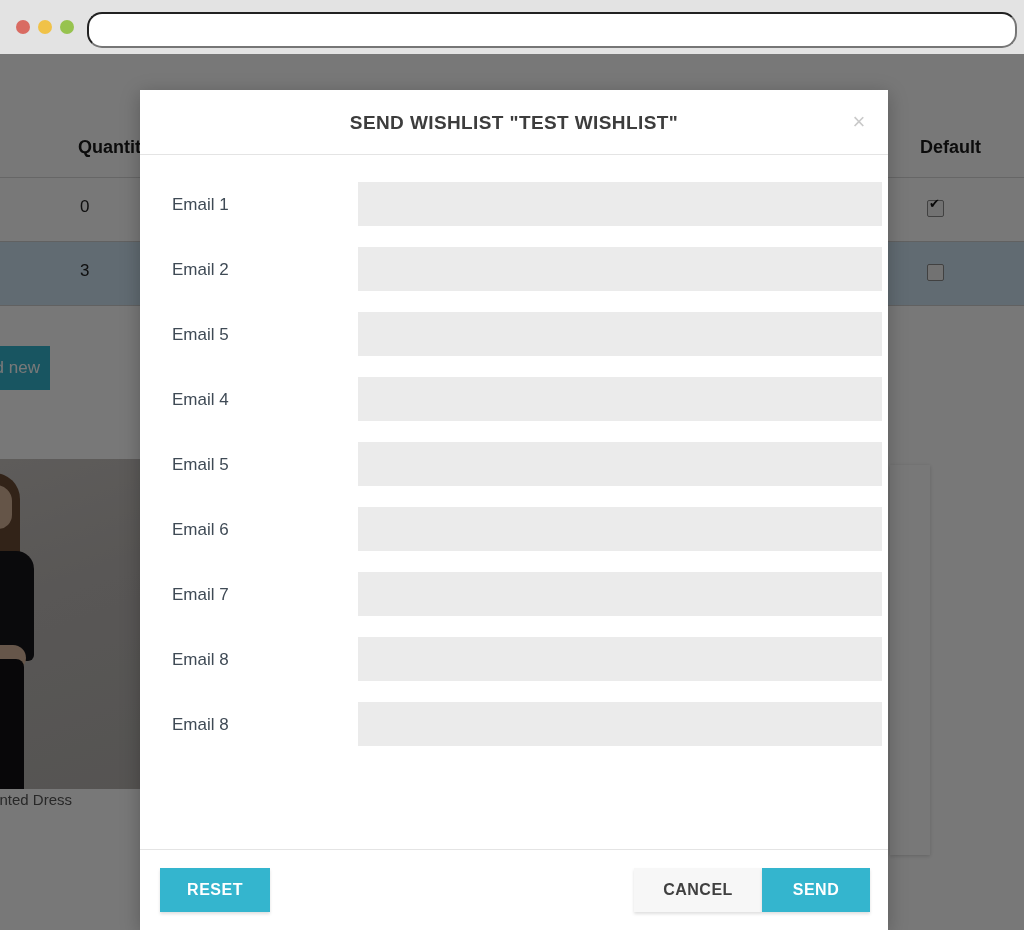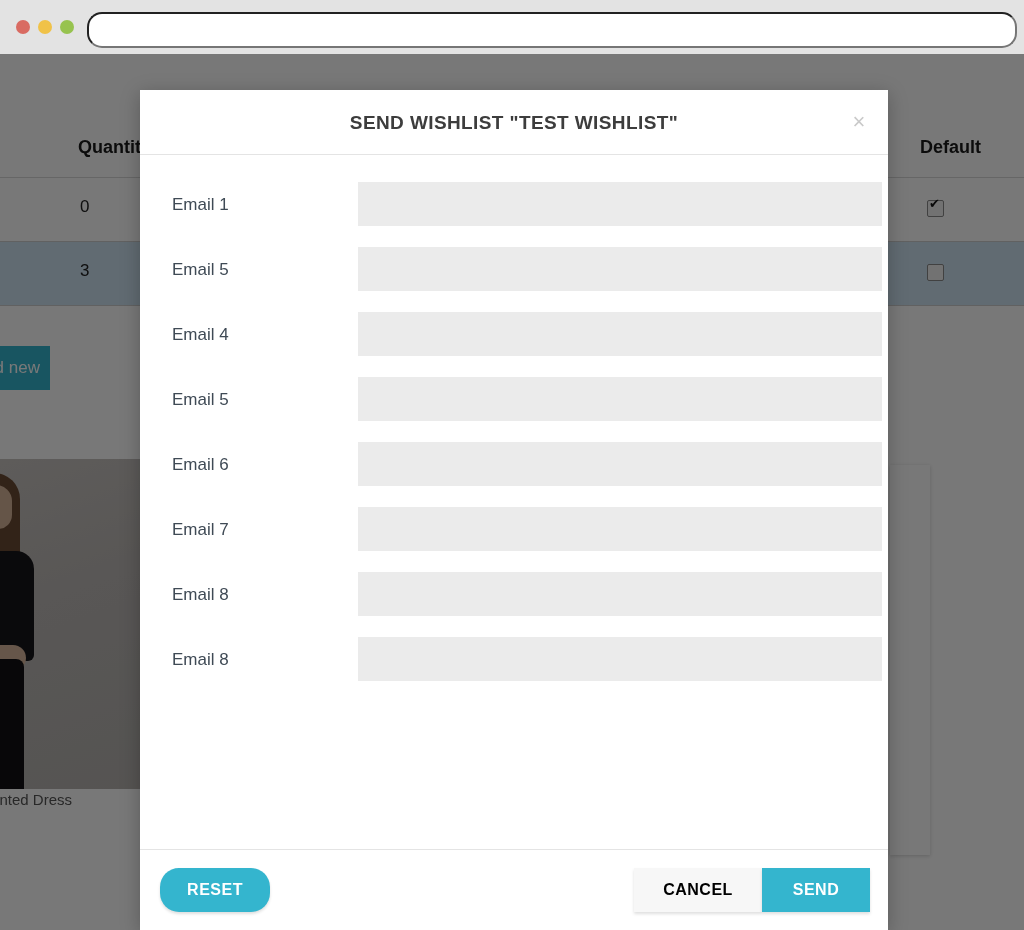--- a/index.html
+++ b/index.html
@@ -315,27 +315,26 @@
     letter-spacing: 0.5px;
     cursor: pointer;
     box-sizing: border-box;
   }
   .btn-reset {
     left: 20px; top: 18px;
     width: 110px;
     background: #34b5ce;
     color: #ffffff;
     box-shadow: 0 2px 3px rgba(0,0,0,0.13);
-    border-radius: 19px;
   }
   .btn-cancel {
     right: 126px; top: 18px;
     width: 128px;
     background: #f7f7f7;
-    color: #000000;
+    color: #404040;
     box-shadow: 0 2px 3px rgba(0,0,0,0.13);
   }
   .btn-send {
     right: 18px; top: 18px;
     width: 108px;
     background: #34b5ce;
     color: #ffffff;
     box-shadow: 0 2px 3px rgba(0,0,0,0.13);
   }
 </style>
@@ -401,20 +400,24 @@
     <div class="close-icon">×</div>
   </div>
 
   <div class="modal-body">
 
     <div class="form-row">
       <span class="form-label">Email 1</span>
       <input class="form-input" type="text" placeholder="" style="">
     </div>
 
+    <div class="form-row">
+      <span class="form-label">Email 2</span>
+      <input class="form-input" type="text" placeholder="" style="">
+    </div>
 
     <div class="form-row">
       <span class="form-label">Email 5</span>
       <input class="form-input" type="text" placeholder="" style="">
     </div>
 
     <div class="form-row">
       <span class="form-label">Email 4</span>
       <input class="form-input" type="text" placeholder="" style="">
     </div>

